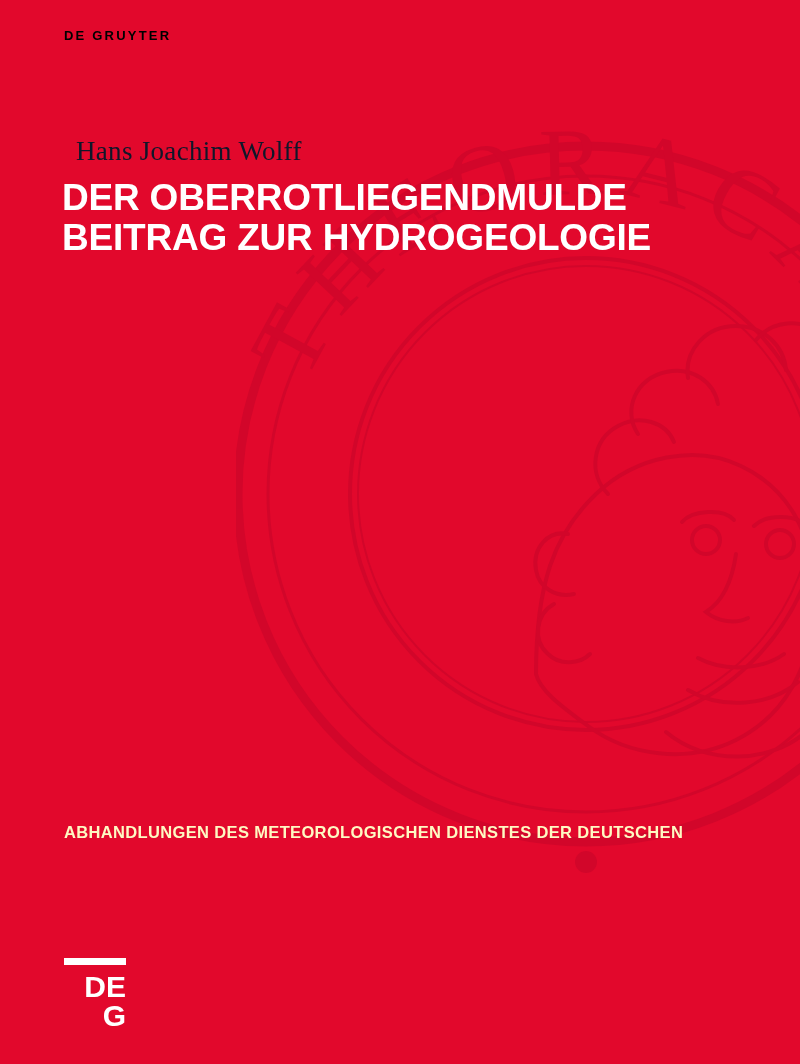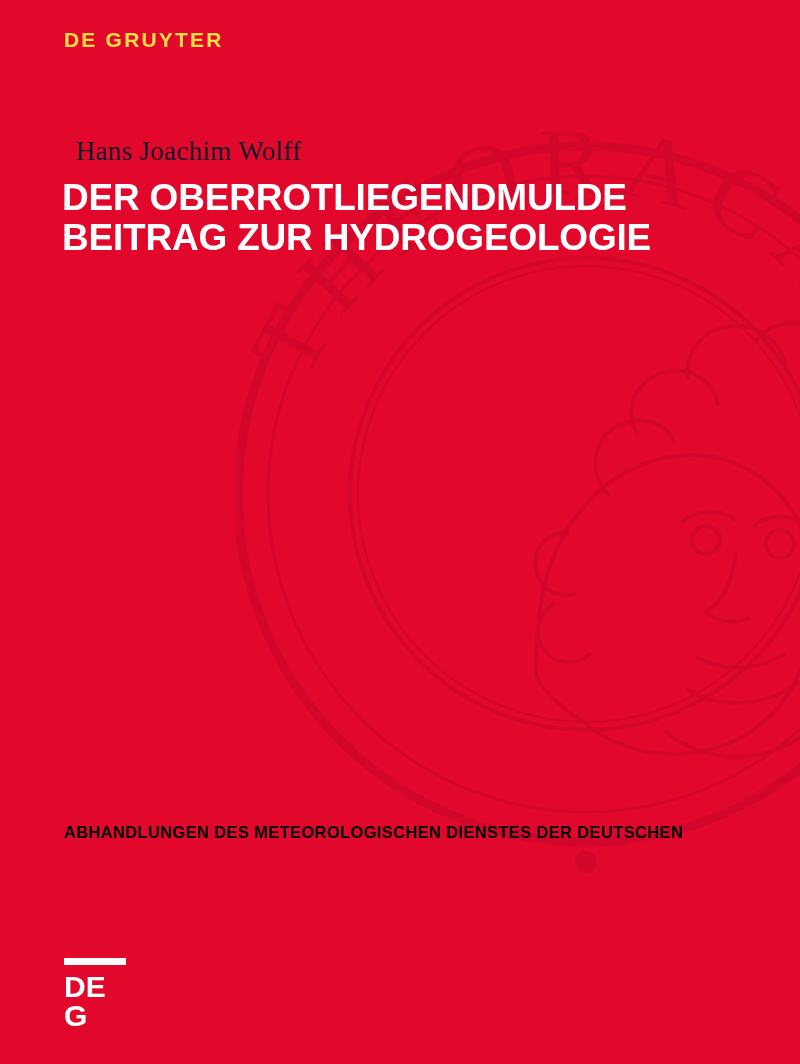--- a/index.html
+++ b/index.html
@@ -31,24 +31,24 @@
     display: block;
     width: 100%;
     height: 100%;
   }
 
   
   .publisher {
     position: absolute;
     left: 64px;
     top: 28px;
-    font-size: 21px;
+    font-size: 13px;
     font-weight: 700;
     letter-spacing: 2.2px;
-    color: #fde047;
+    color: #000000;
     text-transform: uppercase;
   }
 
   
   .author {
     position: absolute;
     left: 76px;
     top: 136px;
     width: 660px;
     font-family: "Liberation Serif", serif;
@@ -75,21 +75,21 @@
     display: block;
     white-space: nowrap;
   }
 
   
   .series {
     position: absolute;
     left: 64px;
     top: 820px;
     width: 700px;
-    color: #000000;
+    color: #fef9c3;
     font-size: 16.5px;
     line-height: 25px;
     font-weight: 700;
     letter-spacing: 0.35px;
     text-transform: uppercase;
   }
   .series-line {
     display: block;
   }
 
@@ -106,20 +106,21 @@
     height: 7px;
     background: #ffffff;
     margin-bottom: 7px;
   }
   .logo-letters {
     color: #ffffff;
     font-size: 30px;
     font-weight: 700;
     line-height: 29px;
     letter-spacing: 0px;
+    text-align: right;
   }
   .logo-letters span {
     display: block;
   }
 </style>
 </head>
 <body>
 
 <div class="cover">
 

